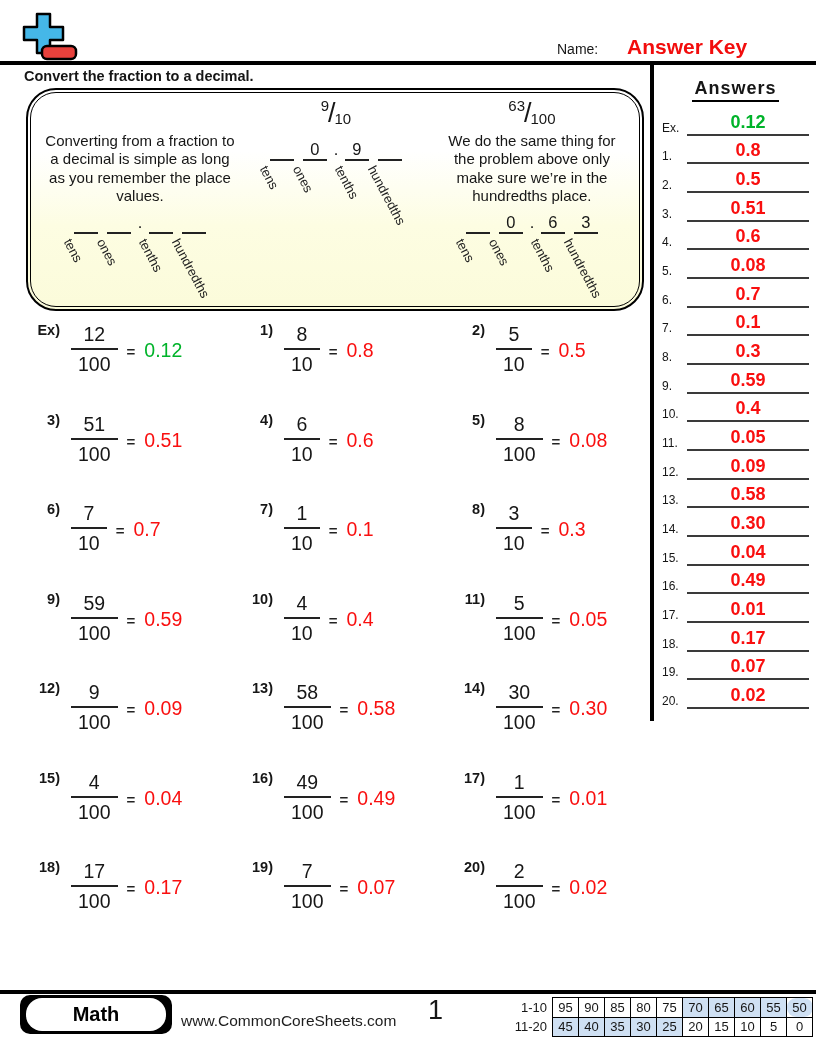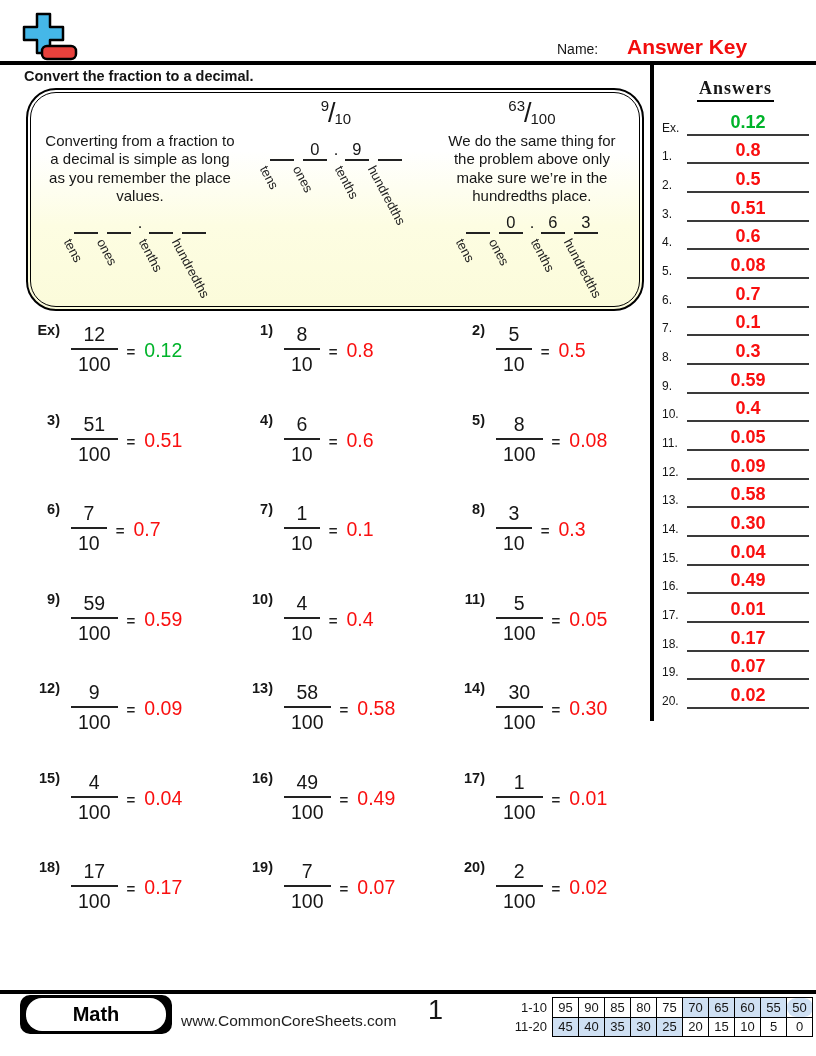--- a/index.html
+++ b/index.html
@@ -57,21 +57,21 @@
   .p-label { width:38px; text-align:right; margin-right:11px; font-size:14.5px; font-weight:bold; margin-top:0px; }
   .frac { display:inline-flex; flex-direction:column; font-size:19.5px; }
   .frac .num { text-align:center; padding:0 7px 2px; border-bottom:2px solid #222; line-height:24px; }
   .frac .den { text-align:center; padding:2px 7px 0; line-height:24px; }
   .p-eq { font-size:15px; font-weight:bold; margin:21px 9px 0; color:#222; }
   .p-answer { font-size:19.5px; margin-top:17px; }
 
   
   .ans-heading-wrap { text-align:center; padding:7px 0 3px; }
   .ans-heading { display:inline-block; font-size:18px; font-weight:bold; letter-spacing:1px;
-    border-bottom:2.5px solid #000; padding:0 2px 1px;font-family:Liberation Serif, serif; }
+    border-bottom:2.5px solid #000; padding:0 2px 1px; }
   .ans-rows { flex:1; display:flex; flex-direction:column; padding:2px 3px 6px 3px; }
   .ans-row { flex:1; display:flex; align-items:flex-end; }
   .ans-num { width:25px; font-size:12px; padding-bottom:1px; }
   .ans-line { flex:1; border-bottom:2px solid #3a3a3a; text-align:center; }
   .ans-value { font-size:18px; font-weight:bold; line-height:1; display:inline-block; padding-bottom:3px; }
 
   
   .footer-rule { position:absolute; left:0; top:990px; width:816px; height:4px; background:#000; }
   .f-logo { position:absolute; left:20px; top:995px; width:152px; height:39px;
     background:#000; border-radius:10px; padding:3px 6px; display:flex; }

